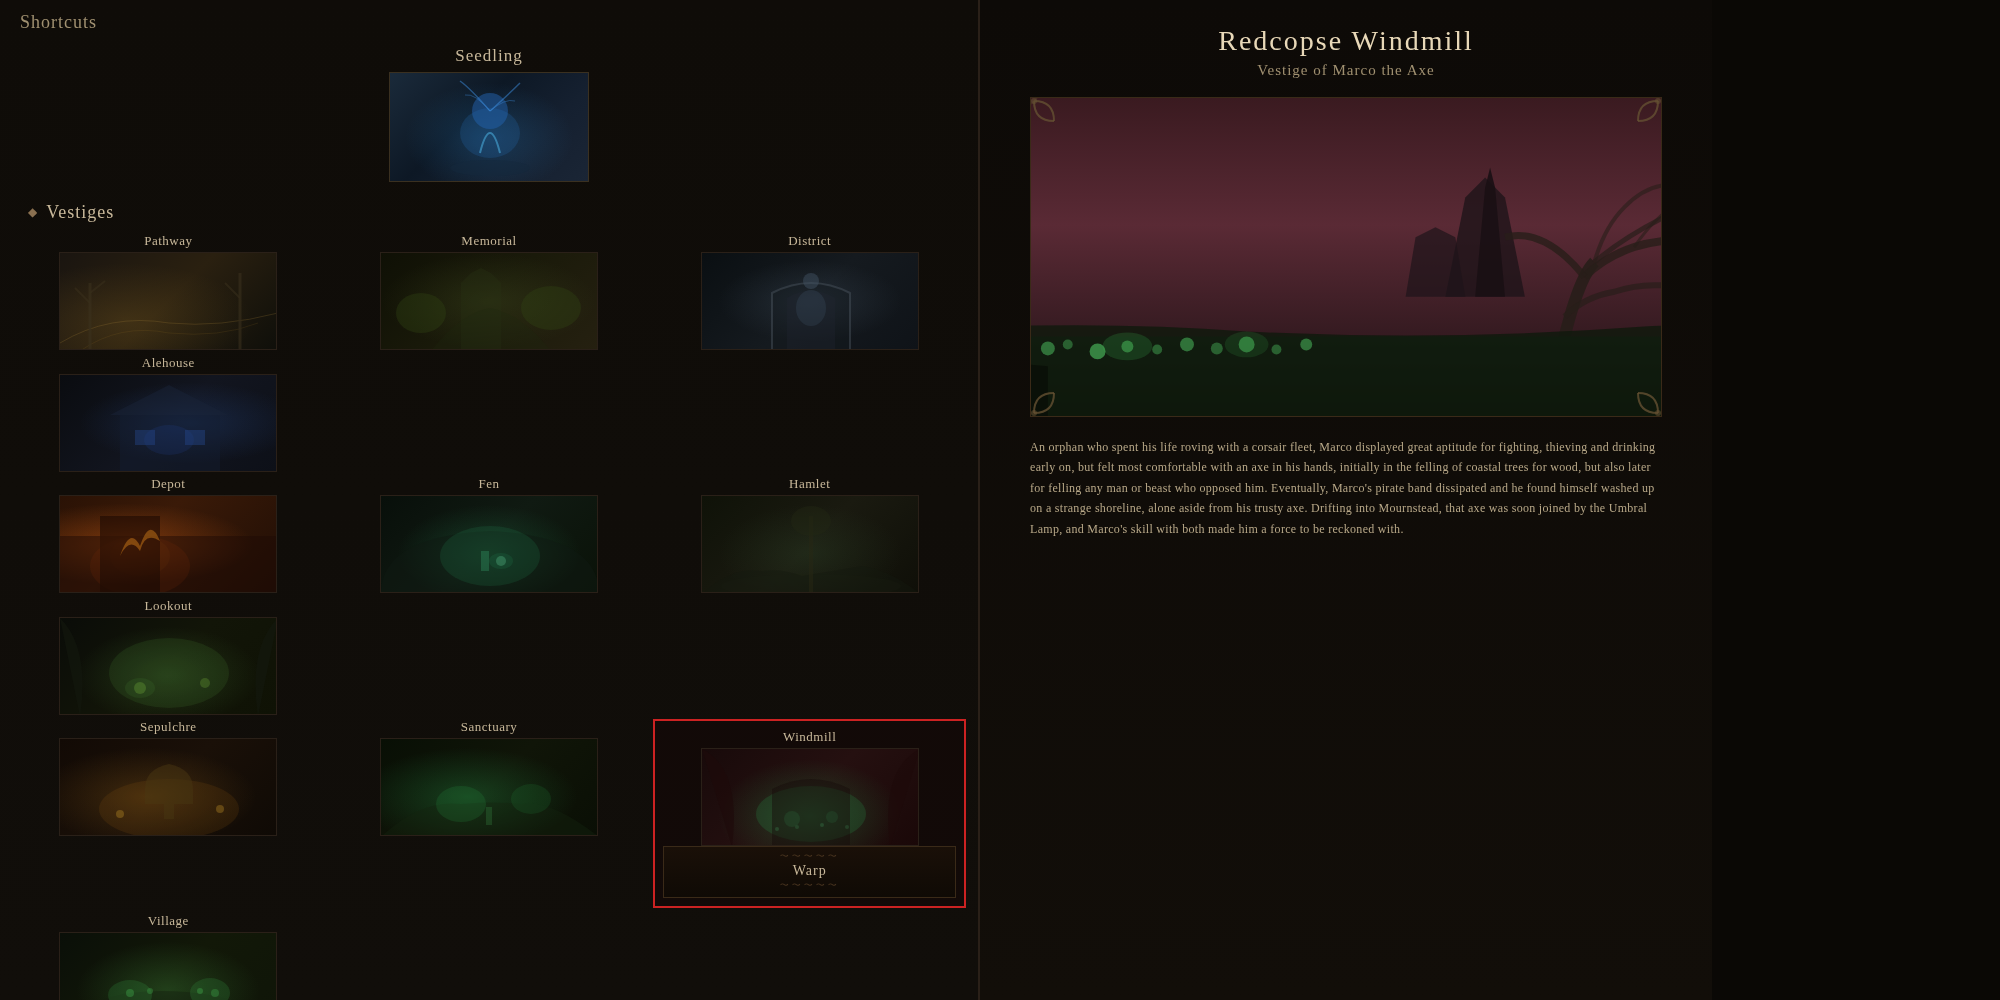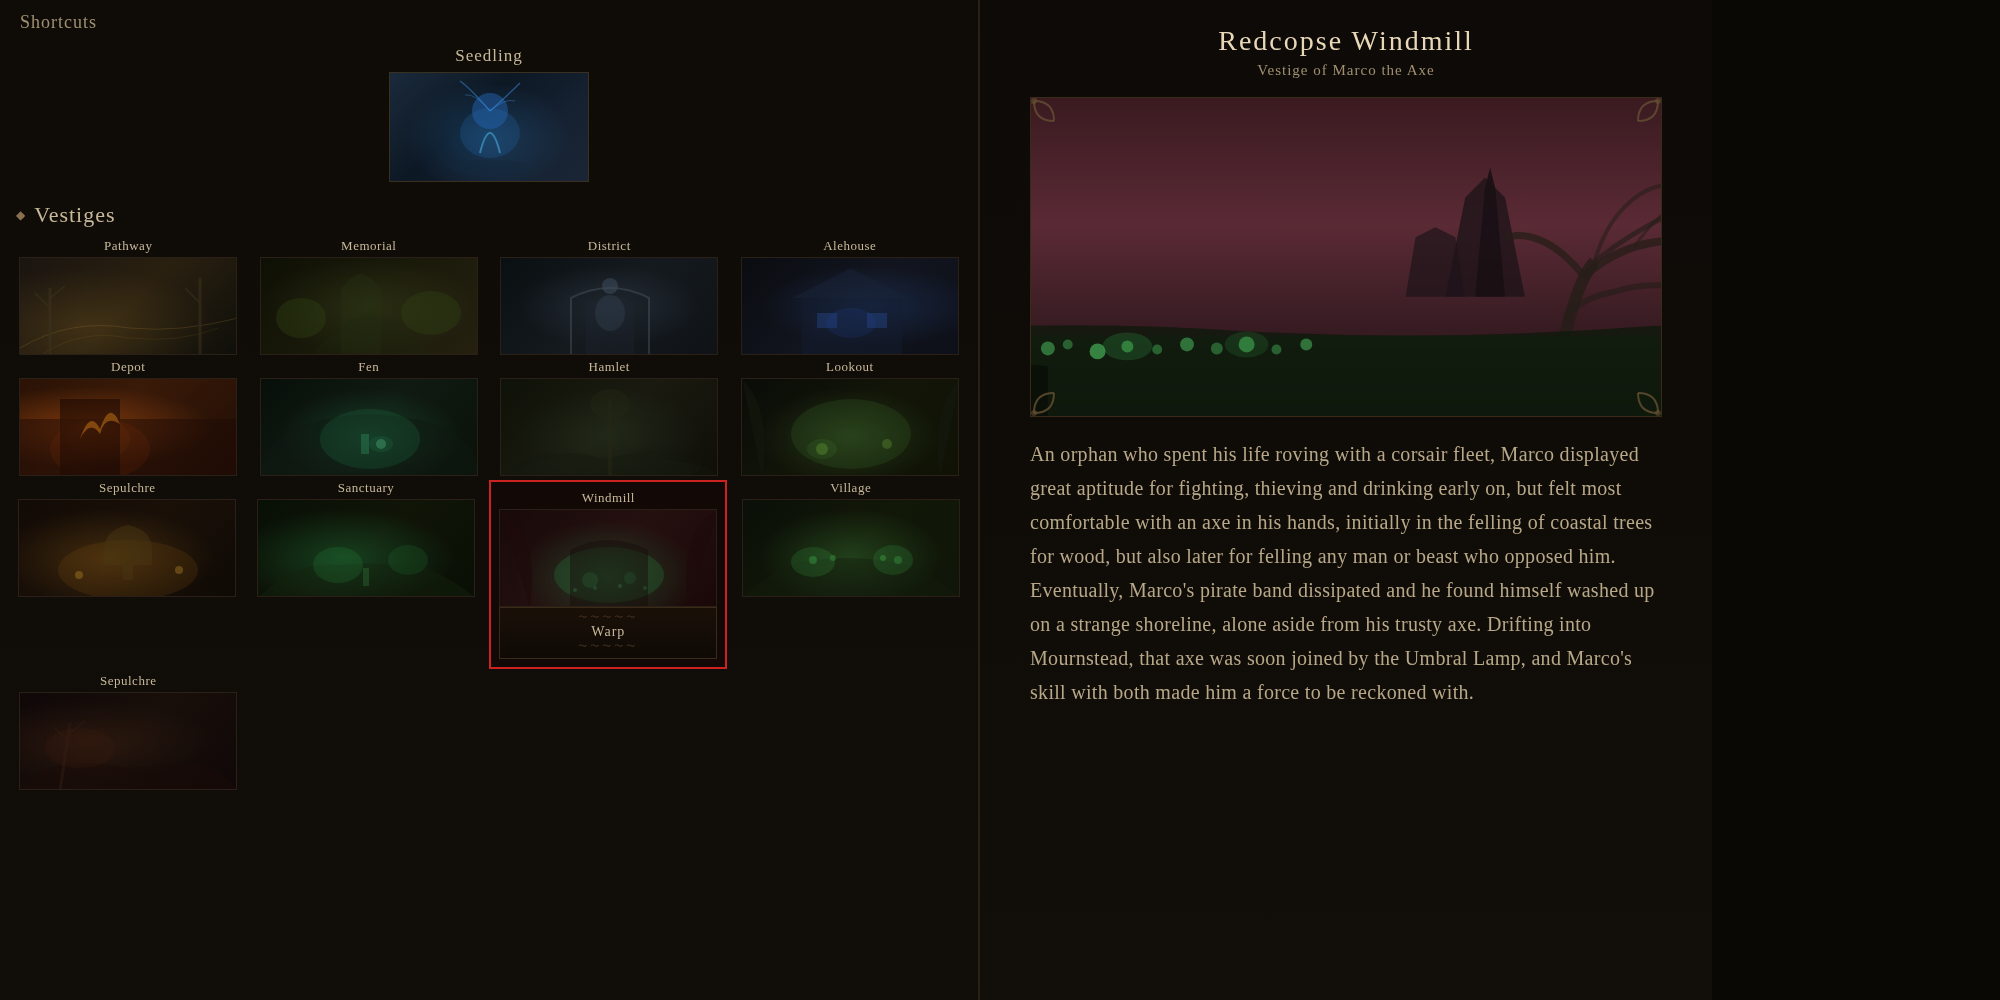--- a/index.html
+++ b/index.html
@@ -64,22 +64,22 @@
     .seedling-thumb::after {
       content: '';
       position: absolute;
       inset: 0;
       background: radial-gradient(ellipse at 50% 60%, rgba(40,120,180,0.3) 0%, transparent 60%);
     }
 
     
     .vestiges-label {
       color: #c8b89a;
-      font-size: 22px;
-      padding: 5px 16px 10px;
+      font-size: 18px;
+      padding: 5px 28px 10px;
       letter-spacing: 1px;
       display: flex;
       align-items: center;
       gap: 8px;
     }
 
     .vestiges-label::before {
       content: '◆';
       color: #8a7050;
       font-size: 12px;
@@ -280,29 +280,29 @@
       height: 50px;
       z-index: 2;
     }
     .corner-ornament.tl { top: -2px; left: -2px; }
     .corner-ornament.tr { top: -2px; right: -2px; transform: scaleX(-1); }
     .corner-ornament.bl { bottom: -2px; left: -2px; transform: scaleY(-1); }
     .corner-ornament.br { bottom: -2px; right: -2px; transform: scale(-1,-1); }
 
     .detail-desc {
       color: #b8a888;
-      font-size: 20px;
+      font-size: 12px;
       line-height: 1.7;
       letter-spacing: 0.3px;
     }
 
     
     .vestige-row {
       display: grid;
-      grid-template-columns: repeat(4, 1fr);
+      grid-template-columns: repeat(3, 1fr);
       gap: 5px 8px;
       padding: 0 12px;
       margin-bottom: 4px;
     }
 
     .vi {
       display: flex;
       flex-direction: column;
       align-items: center;
       cursor: pointer;

